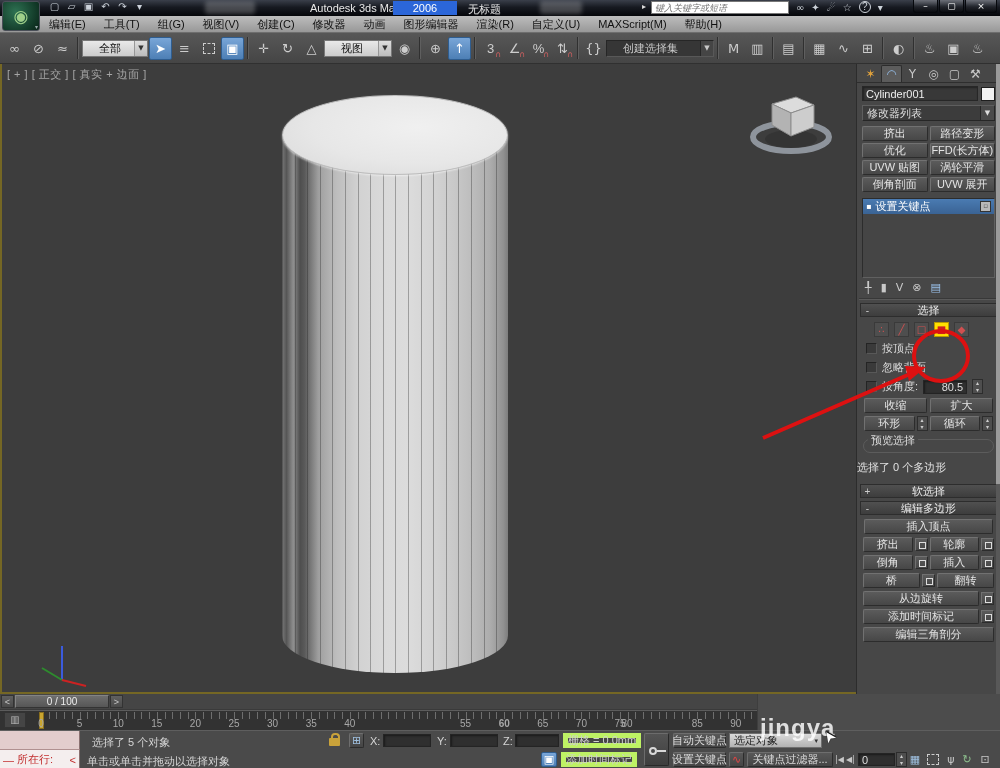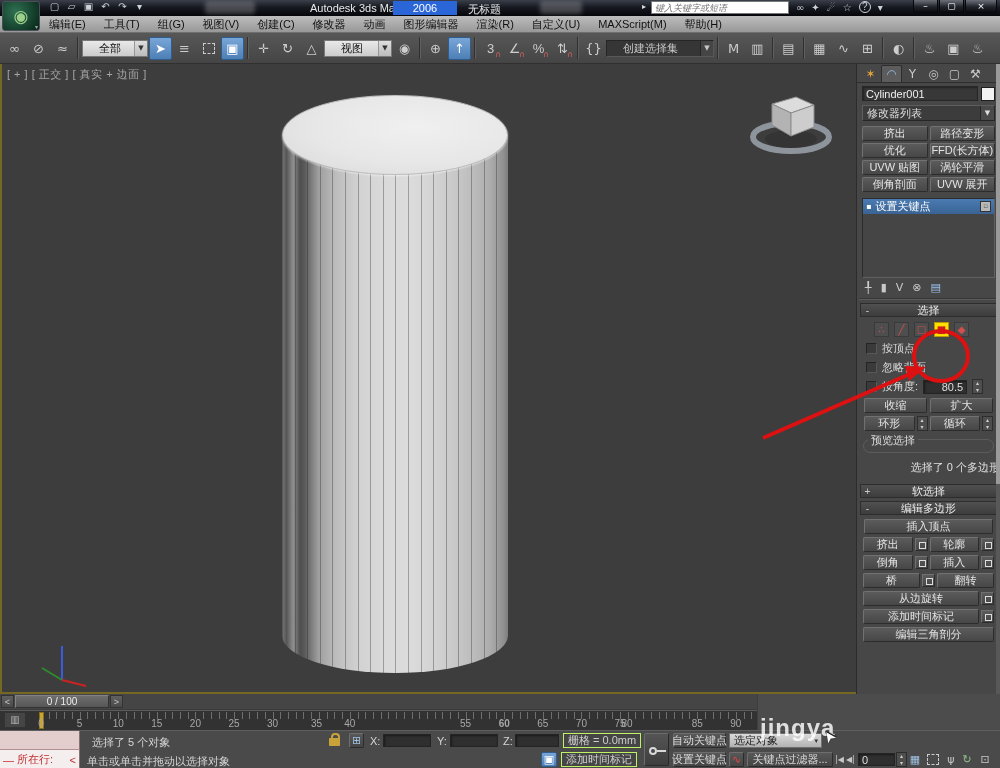--- a/index.html
+++ b/index.html
@@ -121,21 +121,21 @@
   .pair{display:flex;gap:3px;margin:4px 7px 0}
   .pair .b3{flex:1}
   .rlrow{display:flex;gap:2px;margin:3px 7px 0;align-items:center}
   .rlrow .b3{flex:1}
   .grp{margin:8px 6px 0;border:1px solid #5c5c5c;border-radius:9px;position:relative;padding:8px 3px 4px}
   .grp .legend{position:absolute;top:-7px;left:4px;background:#474747;padding:0 3px;color:#ddd}
   .rdrow{display:flex;gap:7px;align-items:center}
   .rditem{display:flex;gap:3px;align-items:center}
   .rd{width:10px;height:10px;border-radius:50%;background:#383838;border:1px solid #242424;position:relative;flex:none}
   .rd.sel::after{content:"";position:absolute;inset:2px;border-radius:50%;background:#e6e6e6}
-  .cstat{text-align:right;margin-top:7px;color:#e0e0e0}
+  .cstat{text-align:left;margin-top:7px;color:#e0e0e0}
   .ep{display:flex;gap:2px;margin:3px 6px 0;align-items:center}
   .ep .b3{flex:1}
   .sq{width:13px;height:13px;background:linear-gradient(#5b5b5b,#474747);border:1px solid;
     border-color:#717171 #2c2c2c #2c2c2c #717171;position:relative;flex:none}
   .sq::after{content:"";position:absolute;left:3px;top:3px;width:5px;height:5px;border:1px solid #ddd}
 
   
   .timeline{position:absolute;left:0;top:694px;width:1000px;height:36px;background:#4a4a4a}
   .tl-left{position:absolute;left:0;top:0;width:757px;height:36px}
   .sliderrow{position:relative;height:16px;background:#454545;border-bottom:1px solid #3a3a3a}
@@ -156,21 +156,21 @@
   
   .statusbar{position:absolute;left:0;top:730px;width:1000px;height:38px;background:#4a4a4a;border-top:1px solid #5e5e5e}
   .listener-top{position:absolute;left:0;top:0;width:80px;height:19px;background:#e3cdcd;border-right:1px solid #8a7070;border-bottom:1px solid #b09090}
   .listener-bot{position:absolute;left:0;top:19px;width:80px;height:19px;background:#f4eeee;color:#c22f2f;
     display:flex;align-items:center;gap:3px;padding:0 3px;border-right:1px solid #8a7070}
   .listener-bot .caret{margin-left:auto}
   .stext{position:absolute;color:#d5d5d5;white-space:nowrap}
   .sbtn{position:absolute;height:15px;background:linear-gradient(#585858,#454545);border:1px solid;
     border-color:#6e6e6e #2c2c2c #2c2c2c #6e6e6e;border-radius:2px;display:flex;align-items:center;
     justify-content:center;color:#dcdcdc;white-space:nowrap}
-  .flat{position:absolute;height:15px;background:#454545;border:1px solid #bef264;display:flex;
+  .flat{position:absolute;height:15px;background:#454545;border:5px solid #bef264;display:flex;
     align-items:center;justify-content:center;color:#cfcfcf;white-space:nowrap}
   .cfld{position:absolute;height:13px;background:#2f2f2f;border:1px solid #242424;box-shadow:inset 1px 1px 2px #1b1b1b;color:#ddd;
     display:flex;align-items:center;padding-left:3px}
   .lock{position:absolute;left:329px;top:7px;width:11px;height:8px;background:#c9a23a;border-radius:1px}
   .lock::before{content:"";position:absolute;left:2px;top:-5px;width:5px;height:5px;border:2px solid #c9a23a;
     border-bottom:none;border-radius:4px 4px 0 0}
   .keybtn{position:absolute;left:644px;top:2px;width:25px;height:33px;background:linear-gradient(#545454,#3e3e3e);
     border:1px solid;border-color:#6c6c6c #292929 #292929 #6c6c6c;border-radius:2px}
   .keyico{position:absolute;left:4px;top:13px;width:8px;height:8px;border:2px solid #d8d8d8;border-radius:50%}
   .keyico::after{content:"";position:absolute;left:6px;top:1px;width:9px;height:2px;background:#d8d8d8}
@@ -497,21 +497,21 @@
         <div class="ticks"></div>
         <div class="marker"></div>
         <div>
             <span class="tick-label" style="left: 30px;">0</span>
             <span class="tick-label" style="left: 68.6px;">5</span>
             <span class="tick-label" style="left: 107.2px;">10</span>
             <span class="tick-label" style="left: 145.8px;">15</span>
             <span class="tick-label" style="left: 184.4px;">20</span>
             <span class="tick-label" style="left: 223px;">25</span>
             <span class="tick-label" style="left: 261.6px;">30</span>
-            <span class="tick-label" style="left: 300.2px; text-align: right;">35</span>
+            <span class="tick-label" style="left: 300.2px;">35</span>
             <span class="tick-label" style="left: 338.8px;">40</span>
             <span class="tick-label" style="left: 377.4px; margin-top: 41px;">45</span>
             <span class="tick-label" style="left: 416px; margin-top: 41px;">50</span>
             <span class="tick-label" style="left: 454.6px;">55</span>
             <span class="tick-label" style="left: 493.2px; font-weight: bold;">60</span>
             <span class="tick-label" style="left: 531.8px;">65</span>
             <span class="tick-label" style="left: 570.4px;">70</span>
             <span class="tick-label" style="left: 609px;">75</span>
             <span class="tick-label" style="left: 616px;">80</span>
             <span class="tick-label" style="left: 686.2px;">85</span>

